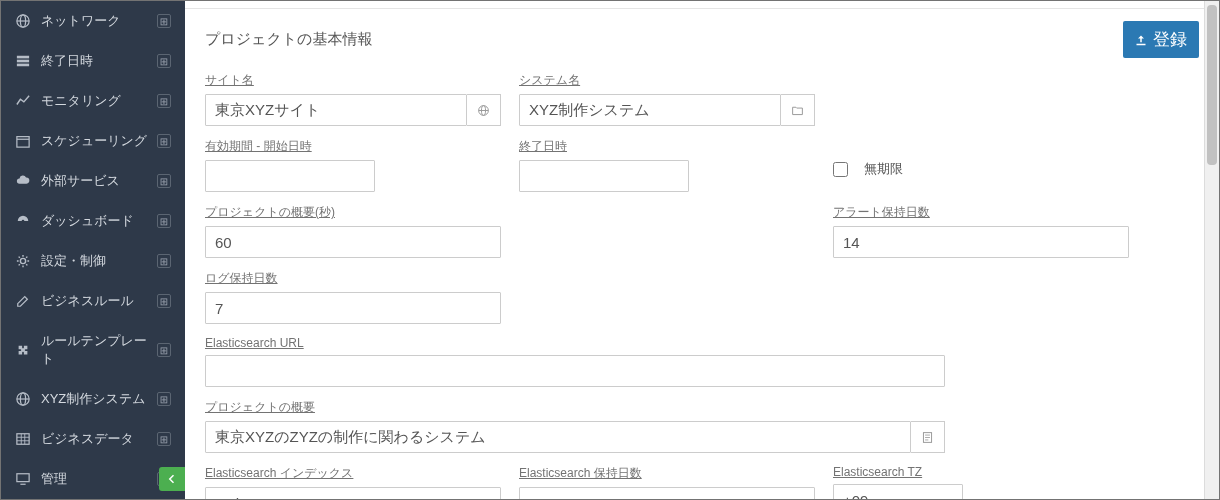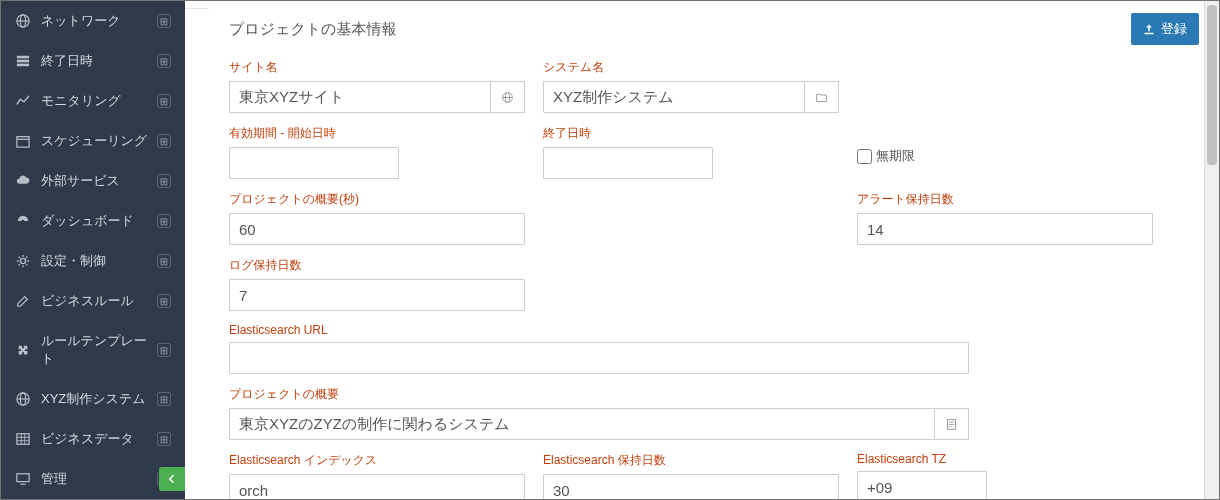--- a/index.html
+++ b/index.html
@@ -11,44 +11,44 @@
     .sidebar { width: 184px; background: #2e3949; color: #aab2bd; display: flex; flex-direction: column; position: relative; flex-shrink: 0; }
     .nav-item { display: flex; align-items: center; padding: 11px 14px; cursor: pointer; color: #d4d9df; font-size: 13px; position: relative; }
     .nav-icon { width: 16px; height: 16px; margin-right: 10px; display: inline-flex; align-items: center; justify-content: center; flex-shrink: 0; }
     .nav-icon svg { width: 14px; height: 14px; fill: #b6bdc7; }
     .nav-label { flex: 1; }
     .nav-plus { width: 14px; height: 14px; border: 1px solid #5b6572; color: #9aa2ae; font-size: 10px; display: flex; align-items: center; justify-content: center; border-radius: 2px; }
     .collapse-btn { position: absolute; bottom: 8px; right: 0; width: 26px; height: 24px; background: #4caf50; border-radius: 3px 0 0 3px; display: flex; align-items: center; justify-content: center; cursor: pointer; }
     .collapse-btn svg { width: 12px; height: 12px; fill: #fff; }
     
     
-    .main { flex: 1; background: #fff; display: flex; flex-direction: row; overflow: hidden; }
+    .main { flex: 1; background: #fff; display: flex; flex-direction: column; overflow: hidden; }
     .tabs { display: flex; border-bottom: 1px solid #e5e5e5; padding: 0 12px; height: 8px; }
     
     .content { padding: 12px 20px 20px 20px; overflow-y: auto; flex: 1; }
     .page-head { display: flex; align-items: center; margin-bottom: 14px; }
     .page-title { font-size: 15px; color: #555; font-weight: normal; flex: 1; }
-    .btn-register { background: #2b79b3; color: #fff; border: none; padding: 7px 12px; font-size: 13px; border-radius: 2px; cursor: pointer; display: inline-flex; align-items: center; gap: 6px; }
+    .btn-register { background: #2b79b3; color: #fff; border: none; padding: 7px 12px; font-size: 17px; border-radius: 2px; cursor: pointer; display: inline-flex; align-items: center; gap: 6px; }
     .btn-register svg { width: 12px; height: 12px; fill: #fff; }
     
     .form-grid { display: grid; grid-template-columns: 296px 296px 296px; column-gap: 18px; row-gap: 0; }
     .form-field { margin-bottom: 12px; }
     .form-field.span3 { grid-column: 1 / span 3; }
-    .form-field label { display: block; font-size: 12px; color: #c2410c; margin-bottom: 5px; }
+    .form-field label { display: block; font-size: 12px; color: #737373; margin-bottom: 5px; text-decoration: underline; }
     .input-wrap { display: flex; }
     .input-wrap input { flex: 1; }
     input[type="text"], input[type="number"] { width: 100%; height: 32px; border: 1px solid #ccc; padding: 0 9px; font-size: 15px; color: #555; border-radius: 1px; }
     .addon { width: 34px; height: 32px; border: 1px solid #ccc; border-left: none; display: flex; align-items: center; justify-content: center; background: #fff; color: #999; }
     .addon svg { width: 13px; height: 13px; fill: #999; }
     .focused input { border-color: #4b90d6; box-shadow: 0 0 0 1px rgba(75,144,214,0.5); }
     .spinner { position: relative; }
     .spinner .spin-btns { position: absolute; right: 6px; top: 4px; display: flex; flex-direction: column; gap: 1px; }
     .spin-btns span { font-size: 7px; color: #777; line-height: 1; cursor: pointer; }
     
-    .checkbox-row { display: flex; align-items: center; gap: 4px; padding-top: 22px; }
+    .checkbox-row { display: flex; align-items: center; gap: 16px; padding-top: 22px; }
     .checkbox-row input[type="checkbox"] { width: 15px; height: 15px; }
     
     .narrow input { width: 170px; }
     
     .wide-text { width: 740px; }
     .wide-text .input-wrap input { flex: 1; }
     .wide-text .addon { border-left: none; }
     
     
     .scroll-hint { position: absolute; right: 1px; top: 1px; bottom: 1px; width: 15px; background: #f0f0f0; border-left: 1px solid #dcdcdc; }

